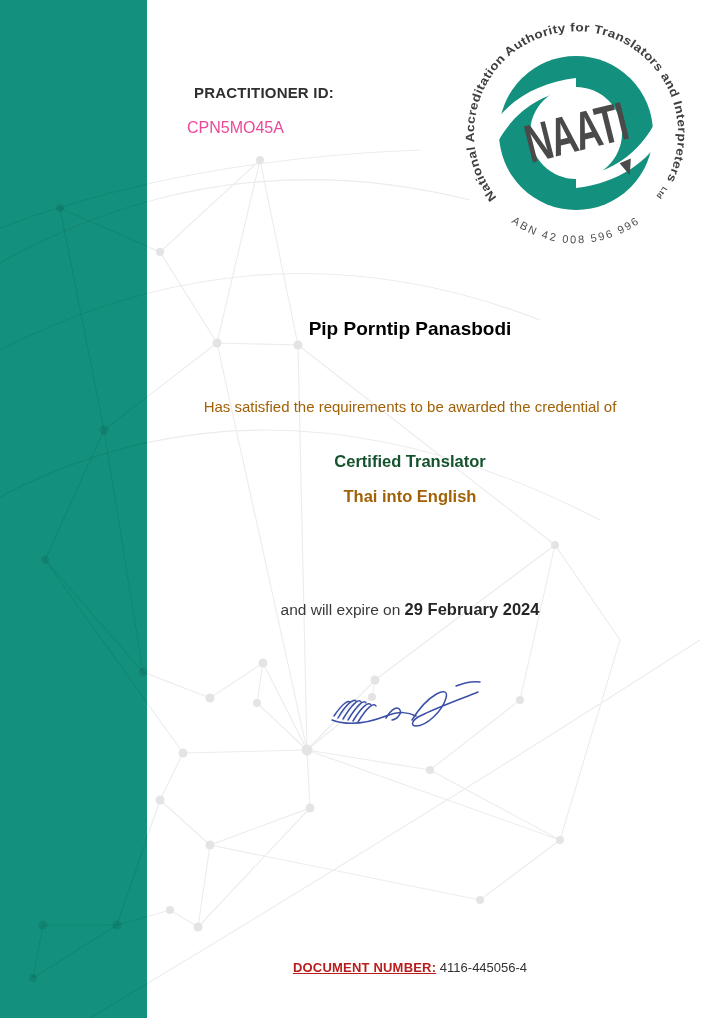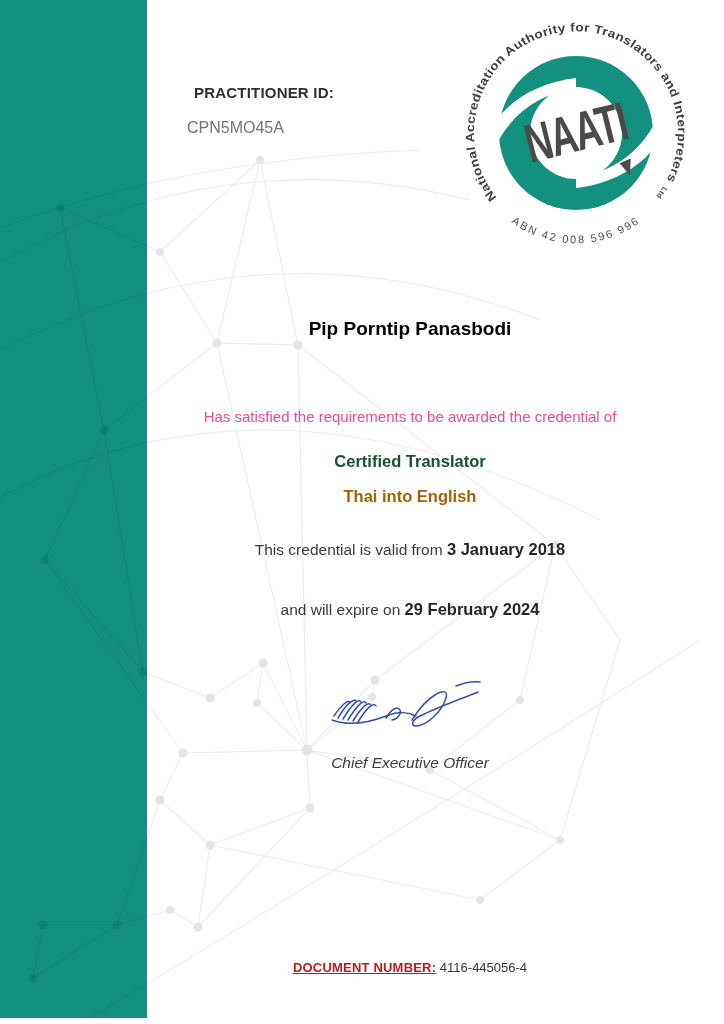--- a/index.html
+++ b/index.html
@@ -17,24 +17,24 @@
   }
   #pattern{position:absolute;left:0;top:0;width:724px;height:1024px;}
   .abs{position:absolute;}
   .ctr{left:100px;width:620px;text-align:center;}
   #practitioner-label{
     left:194px;top:84px;
     font-weight:bold;font-size:15px;letter-spacing:.2px;color:#2f2f2f;
   }
   #practitioner-id{
     left:187px;top:119px;
-    font-size:16px;color:#737373;
+    font-size:16px;color:#ec4899;
   }
   #holder-name{top:318px;font-size:19px;font-weight:bold;color:#000000;}
-  #statement{top:398px;font-size:15px;color:#ec4899;margin-top:10px;}
+  #statement{top:398px;font-size:15px;color:#a16207;}
   #credential-title{top:452px;font-size:16.5px;font-weight:bold;color:#14532d;}
   #language-pair{top:487px;font-size:16.5px;font-weight:bold;color:#a16207;}
   #valid-line{top:540px;font-size:15.5px;color:#3a3a3a;}
   #expire-line{top:600px;font-size:15.5px;color:#3a3a3a;}
   #valid-line b,#expire-line b{font-size:16.5px;color:#262626;}
   #ceo-title{top:754px;font-size:15.5px;font-style:italic;color:#3c3c3c;}
   #doc-number-line{top:960px;font-size:13px;color:#333333;}
   #doc-number-line b{letter-spacing:.2px;color:#b91c1c;text-decoration:underline;}
   #logo-svg{left:445px;top:9px;}
   #signature-svg{left:328px;top:676px;}
@@ -134,44 +134,39 @@
       <textPath href="#abnPath" startOffset="50%">
         <tspan>ABN 42 008 596 996</tspan>
       </textPath>
     </text>
   </svg>
 
   <div class="abs ctr" id="holder-name">Pip Porntip Panasbodi</div>
   <div class="abs ctr" id="statement">Has satisfied the requirements to be awarded the credential of</div>
   <div class="abs ctr" id="credential-title">Certified Translator</div>
   <div class="abs ctr" id="language-pair">Thai into English</div>
-  <div class="abs ctr" id="valid-line">
-    <span>This credential is valid from</span>
-    <b>3 January 2018</b>
-  </div>
   <div class="abs ctr" id="expire-line">
     <span>and will expire on</span>
     <b>29 February 2024</b>
   </div>
 
   <svg id="signature-svg" class="abs" width="165" height="62" viewBox="0 0 165 62">
     <g fill="none" stroke="#3b4fa6" stroke-width="1.5" stroke-linecap="round">
       <path d="M6 40 C14 28 20 24 22 26"></path>
       <path d="M10 42 C18 28 26 22 28 25"></path>
       <path d="M15 43 C24 28 31 22 33 26"></path>
       <path d="M20 44 C29 29 36 23 38 27"></path>
       <path d="M25 45 C34 30 41 25 43 29"></path>
       <path d="M30 46 C39 31 46 26 48 30"></path>
       <path d="M4 44 C20 50 40 47 58 40 C72 35 80 36 88 40"></path>
       <path d="M58 42 C64 32 70 30 72 34 C74 38 68 44 64 44"></path>
       <path d="M84 44 C100 18 122 8 118 22 C114 36 98 50 88 50 C82 50 84 44 92 40 C108 32 130 24 150 16"></path>
       <path d="M128 10 C138 6 146 5 152 6"></path>
     </g>
   </svg>
 
-  <div class="abs ctr" id="ceo-title">Chief Executive Officer</div>
 
   <div class="abs ctr" id="doc-number-line">
     <b>DOCUMENT NUMBER:</b>
     <span>4116-445056-4</span>
   </div>
 
 </div>
 
 </body></html>

